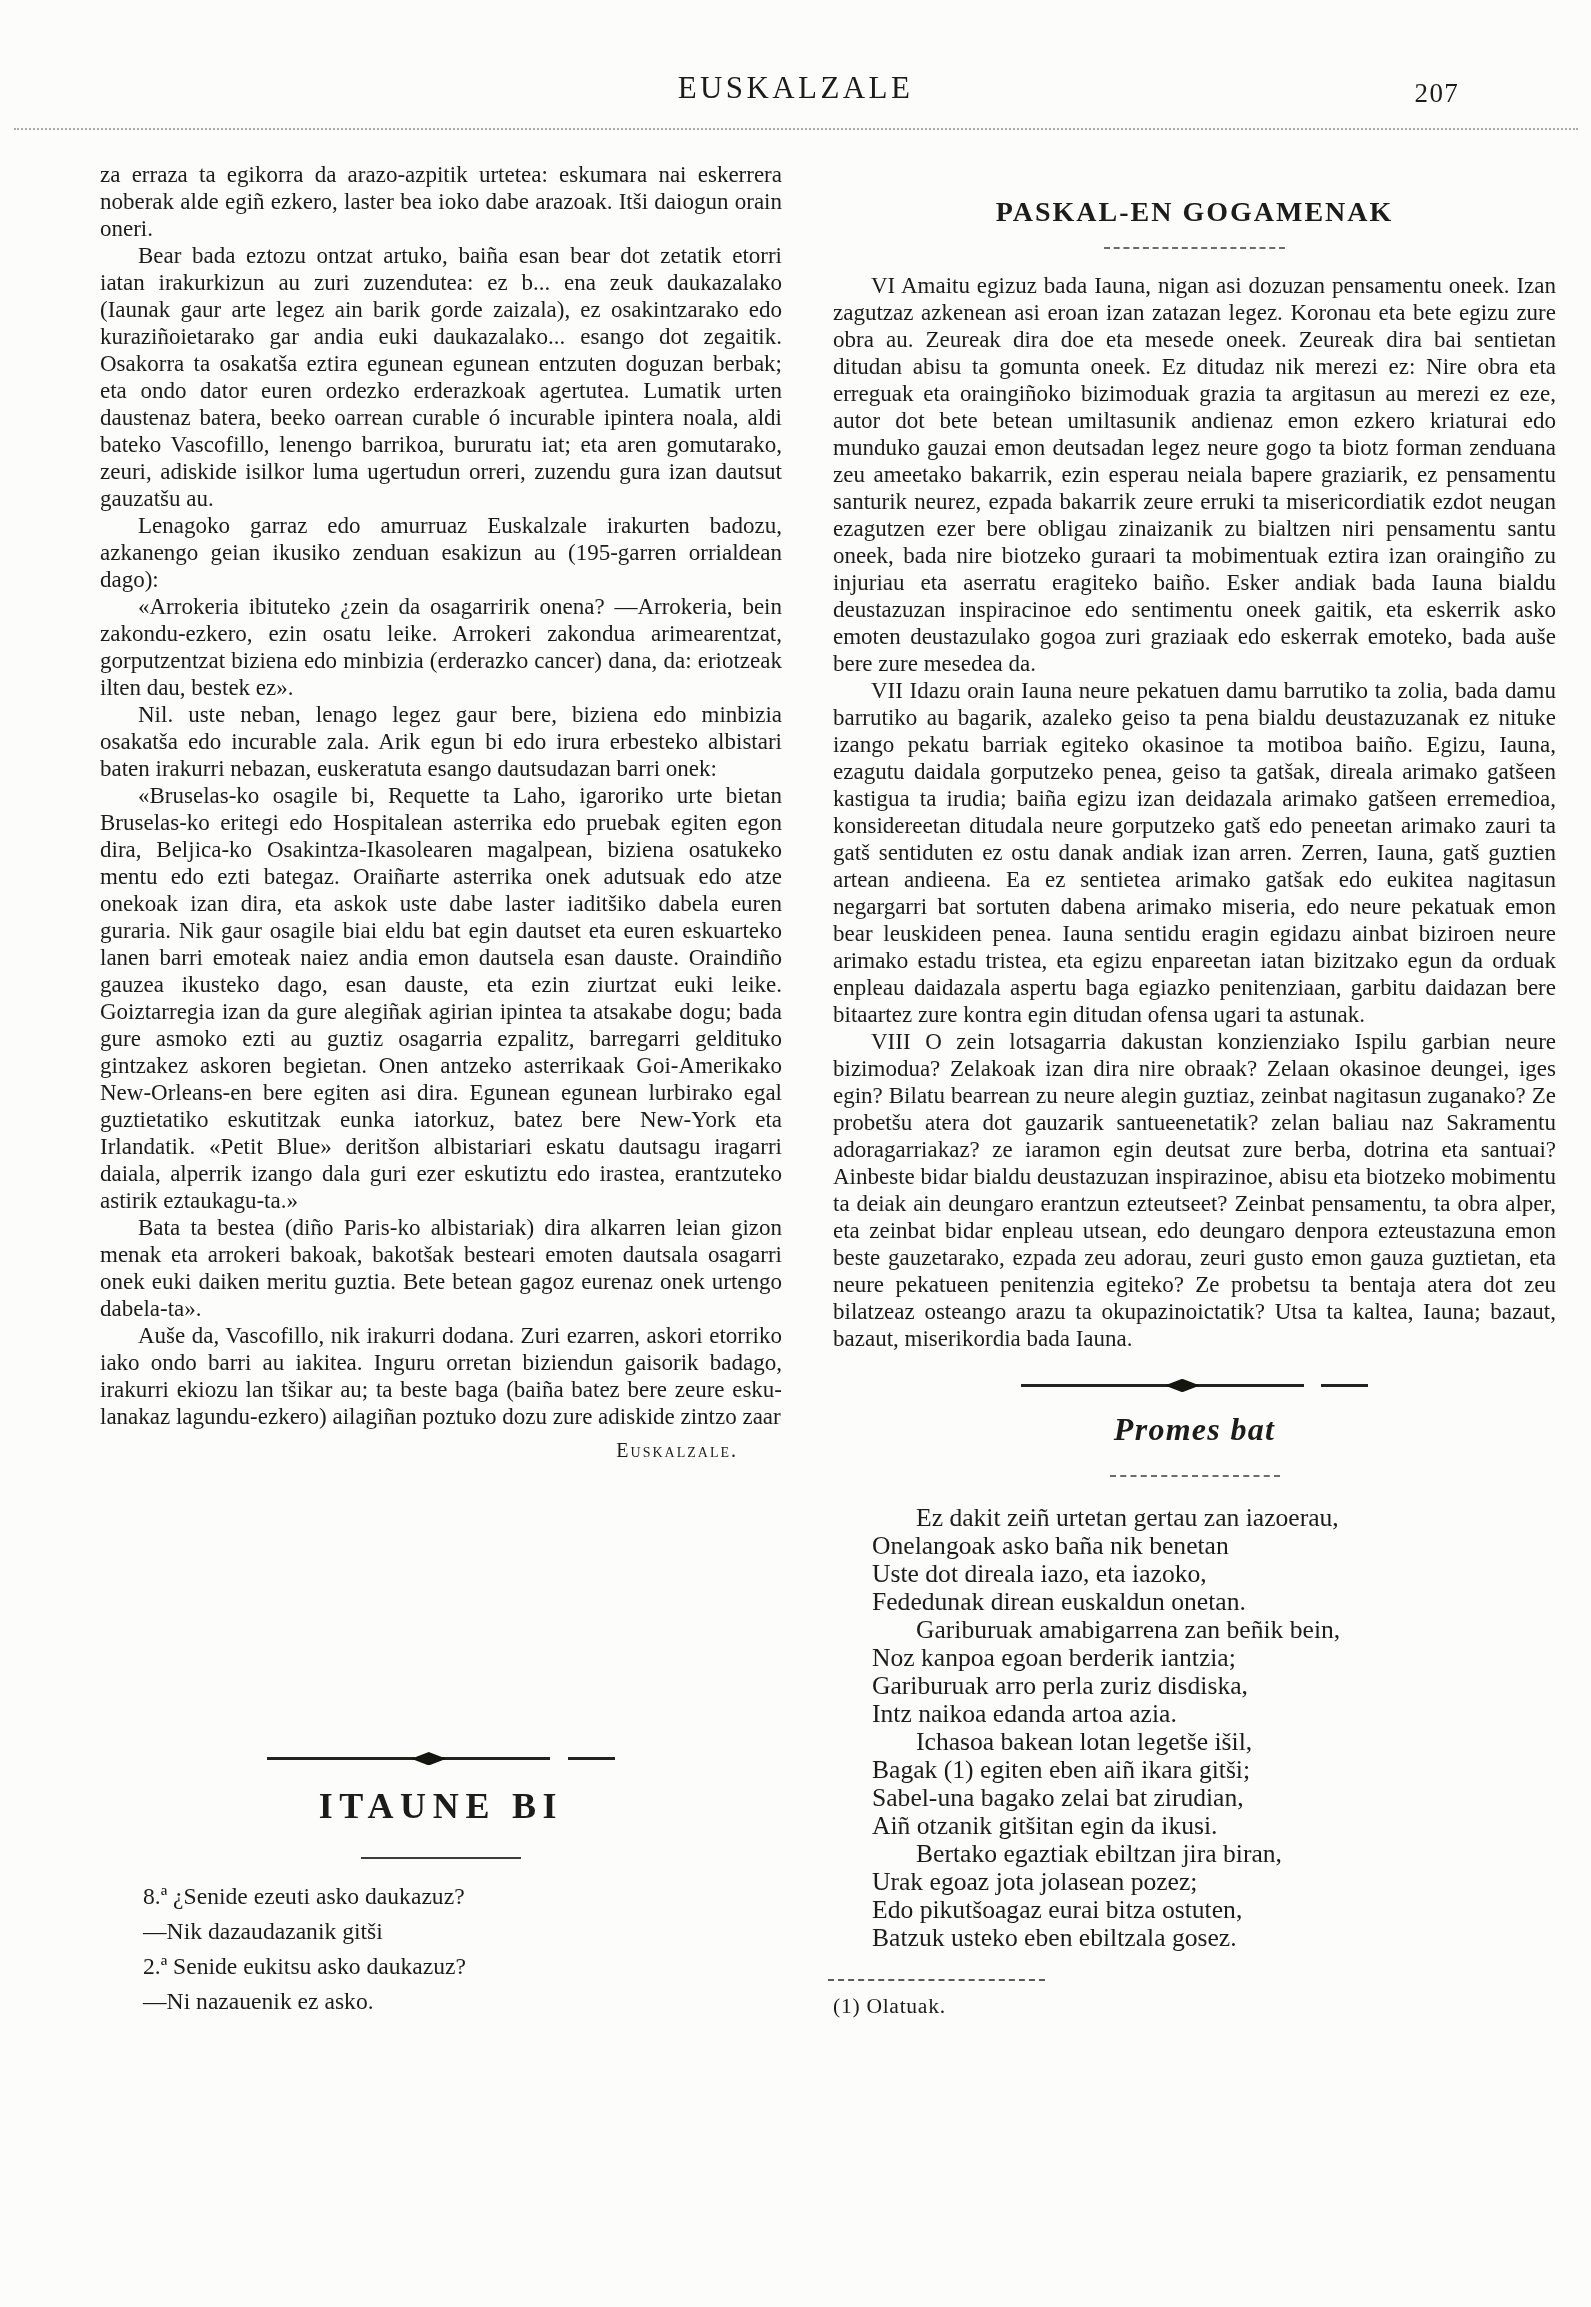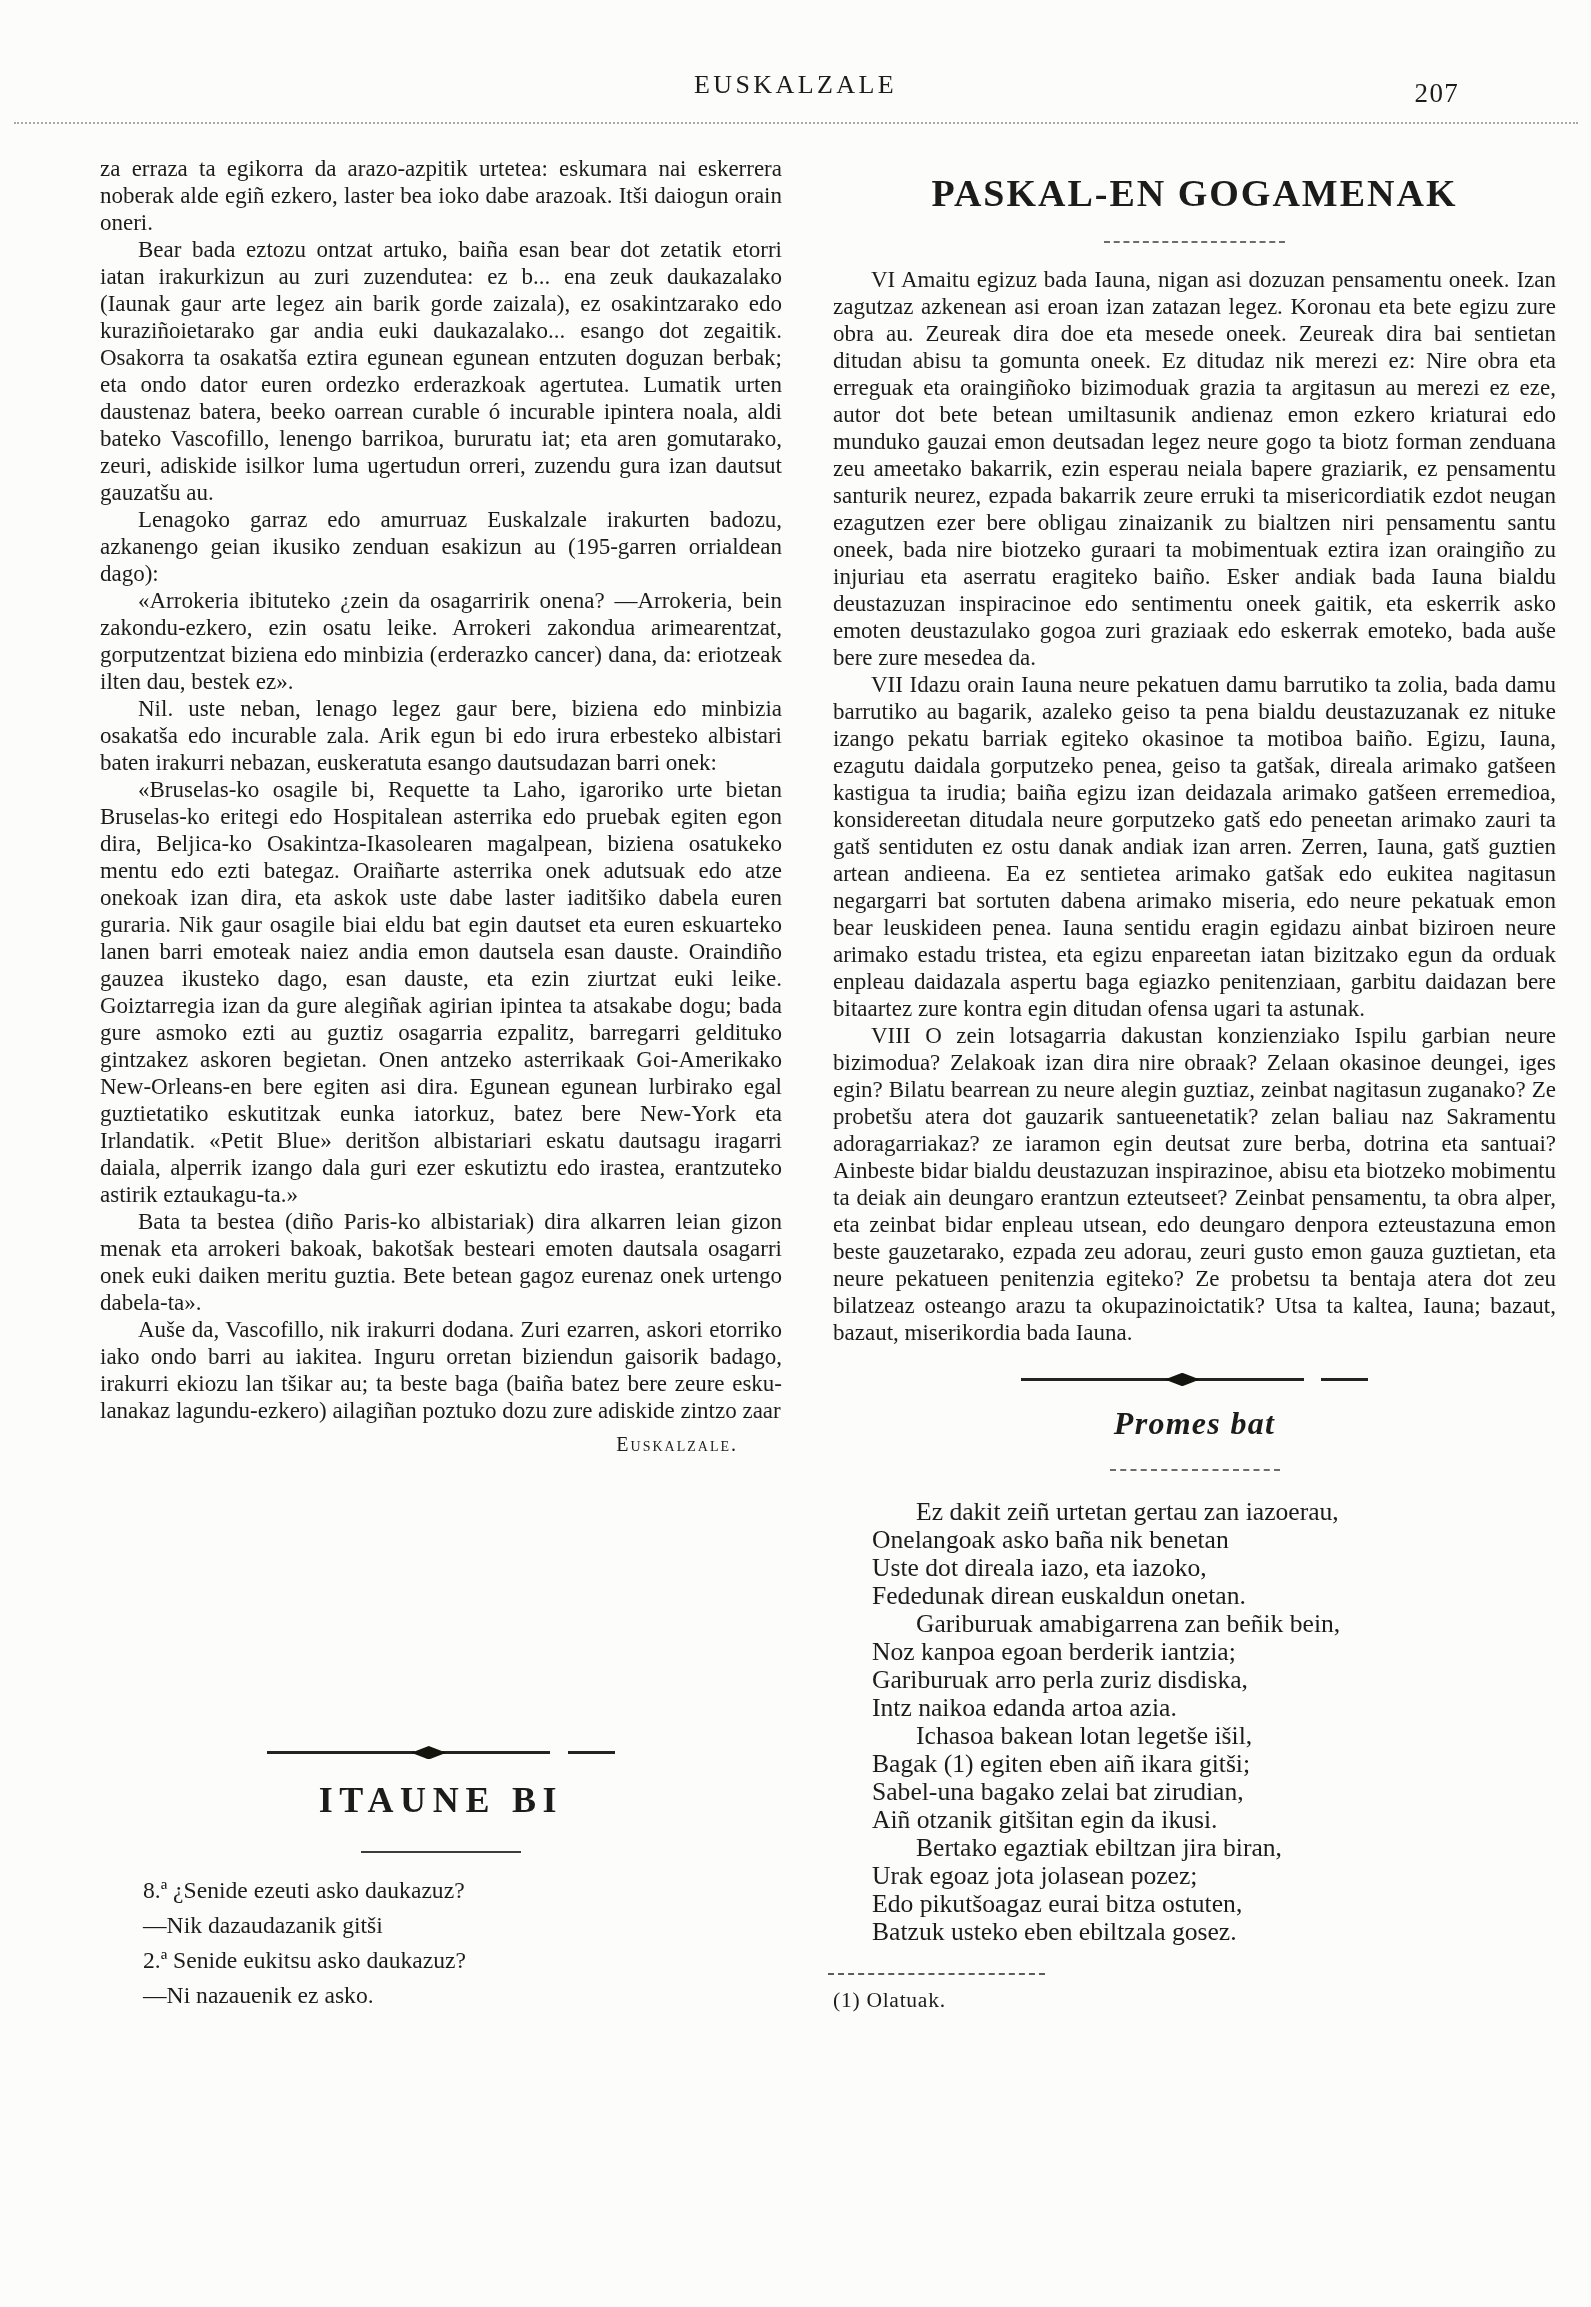--- a/index.html
+++ b/index.html
@@ -7,21 +7,21 @@
     position:relative;
     width:1591px; height:2307px;
     margin:0 auto;
     background:#fcfcfa;
     overflow:hidden;
     font-family:"Liberation Serif","DejaVu Serif",serif;
     color:#1c1c1c;
   }
   
   .header { position:relative; padding-top:70px; text-align:center; }
-  .journal-title { font-size:26px; letter-spacing:3.4px; display:inline-block; }
+  .journal-title { font-size:31px; letter-spacing:3.4px; display:inline-block; }
   .page-number { position:absolute; top:78px; right:132px; font-size:27px; letter-spacing:1.3px; }
   .header-rule { margin:21.6px auto 0; width:1564px; border-top:2px dotted #8d8d88; opacity:.75; }
 
   
   .columns { display:flex; align-items:flex-end; padding:31px 35px 0 100px; }
   .col-left  { width:682px; padding-right:19px; }
   .col-divider { width:2px; background:#343430; }
   .col-right { flex:1; padding-left:30px; }
 
   p.body { margin:0; font-size:23px; line-height:27px; text-align:justify; }
@@ -40,21 +40,21 @@
     clip-path:polygon(0 50%,50% 0,100% 50%,50% 100%); }
   .left-ornament  { margin-top:290px; }
   .right-ornament { margin-top:27px; }
 
   
   .itaune-title { text-align:center; font-size:36px; letter-spacing:6.7px; margin-top:20px; }
   .itaune-rule  { width:160px; border-top:2.7px solid #3c3c38; margin:16px auto 20px; }
   .qa { margin-left:43px; }
   .qa .qa-line { font-size:23.6px; line-height:35px; }
 
-  .article-title { text-align:center; font-size:38px; letter-spacing:2px; margin-top:2.7px; }
+  .article-title { text-align:center; font-size:28px; letter-spacing:2px; margin-top:2.7px; }
   .dash-rule { border-top:2px dashed #6d6d68; }
   .rule-under-article { width:181px; margin:17.5px auto 23px; }
   .rule-under-poemtitle { width:170px; margin:16px auto 27px; }
 
   .poem-title { text-align:center; font-size:32px; font-weight:bold; font-style:italic;
                 margin-top:19px; letter-spacing:1.3px; }
   .poem { padding-left:39px; margin-top:16px; }
   .poem .poem-line { font-size:25.6px; line-height:28px; }
   .poem .stanza-start { text-indent:44px; }
 

